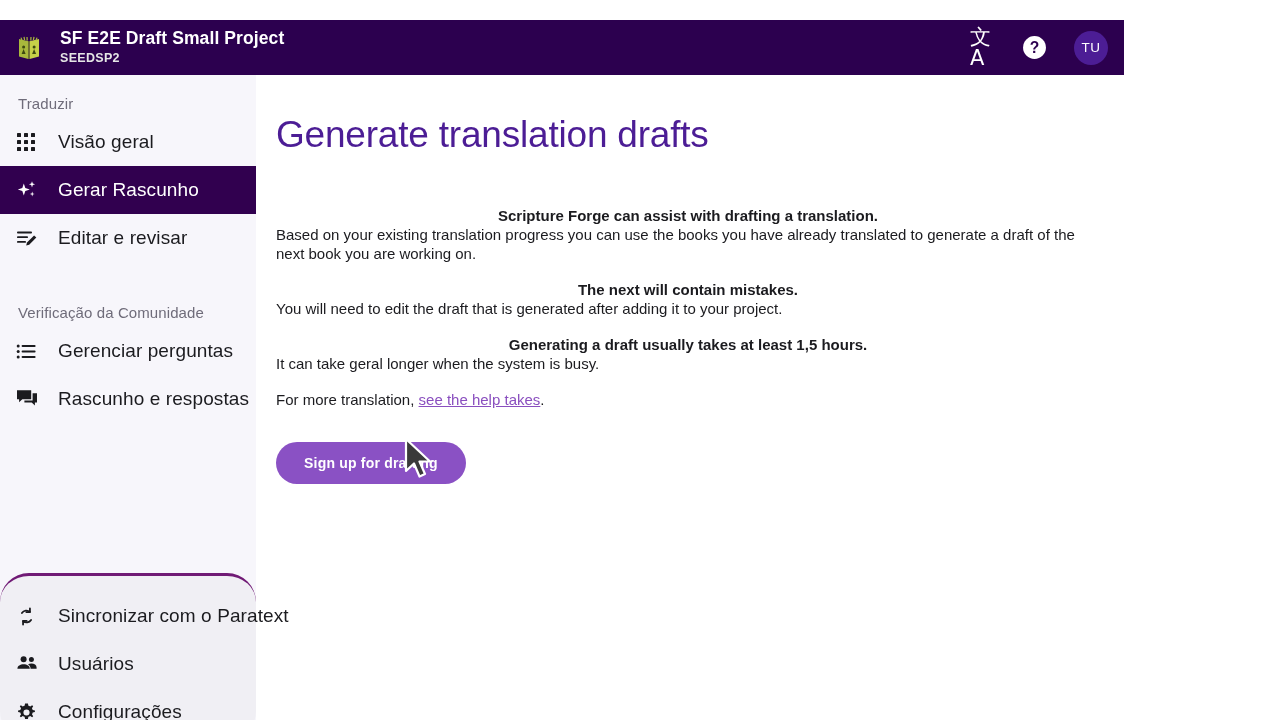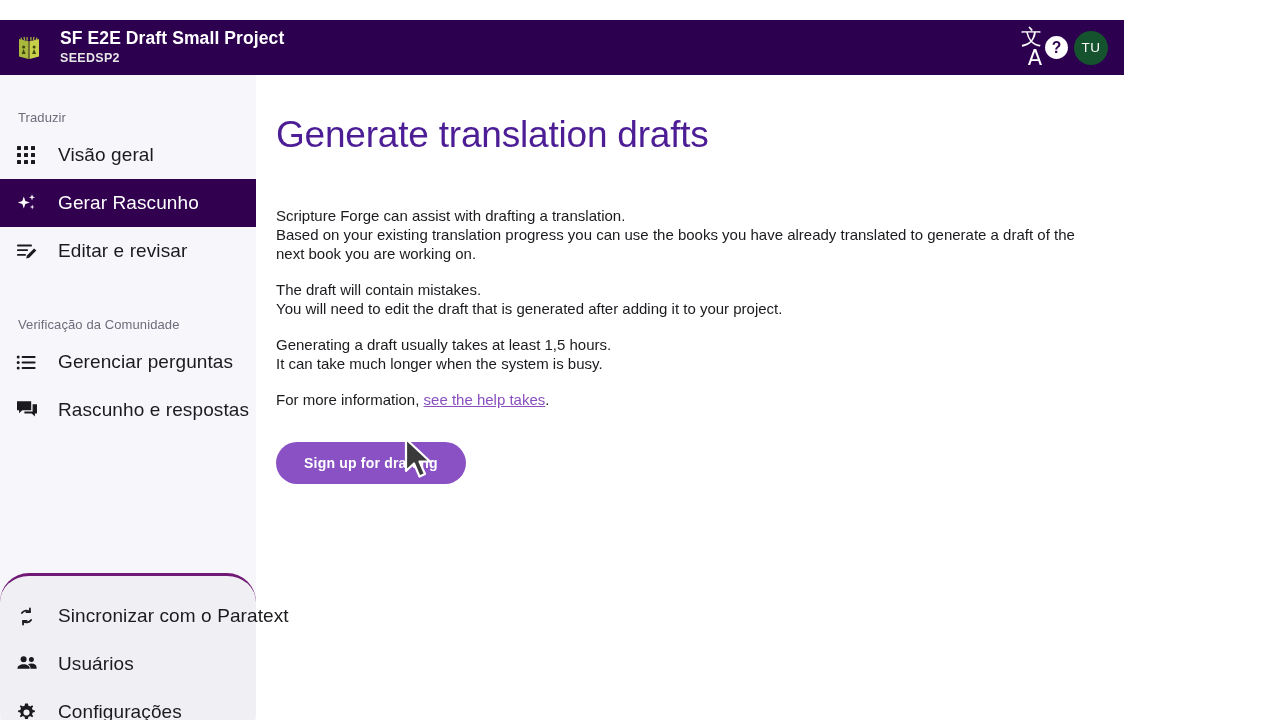--- a/index.html
+++ b/index.html
@@ -58,40 +58,40 @@
     font-weight: bold;
     margin-top: 4px;
     letter-spacing: 0.3px;
   }
 
   .header-spacer { flex: 1 1 auto; }
 
   .header-actions {
     display: flex;
     align-items: center;
-    text-align: right;
+    gap: 22px;
   }
   .hdr-icon-btn {
     width: 28px; height: 28px;
     display: flex; align-items: center; justify-content: center;
     color: #ffffff;
     cursor: pointer;
     background: none; border: none;
   }
   .translate-glyph {
     font-family: "DejaVu Sans", sans-serif;
     font-size: 21px;
     color: #ffffff;
     line-height: 1;
   }
   .help-icon svg { display:block; }
   .avatar {
     width: 34px; height: 34px;
     border-radius: 50%;
-    background: #14532d;
+    background: #4c1d95;
     color: #ffffff;
     font-size: 13.5px;
     display: flex;
     align-items: center;
     justify-content: center;
     letter-spacing: 0.5px;
     cursor: pointer;
     margin-left: 4px;
   }
 
@@ -114,23 +114,23 @@
   .sidebar-top { flex: 1 1 auto; overflow: hidden; }
   .sidebar-bottom {
     background: #F0EFF4;
     border-top: 3px solid #701a75;
     padding-top: 16px;
     padding-bottom: 4px;
     border-radius: 29px;
   }
 
   .nav-section-label {
-    font-size: 13px;
+    font-size: 15px;
     color: #6F6C7A;
-    padding: 35px 0 6px 18px;
+    padding: 20px 0 6px 18px;
     letter-spacing: 0.1px;
   }
 
   .nav-item {
     height: 48px;
     display: flex;
     align-items: center;
     padding-left: 16px;
     cursor: pointer;
     color: #1b1b1f;
@@ -168,21 +168,21 @@
     letter-spacing: -0.2px;
     line-height: 1.1;
   }
   .content-block { margin-top: 50px; max-width: 980px; }
   .para { margin-bottom: 17px; color: #1b1b1f; }
   .para p {
     font-size: 15px;
     line-height: 19px;
     color: #1b1b1f;
   }
-  .para p.strong { font-weight: normal; }
+  .para p.strong { font-weight: bold; text-align: center; }
   .link {
     color: #8A4FBF;
     text-decoration: underline;
     cursor: pointer;
   }
   .cta-row { margin-top: 33px; }
   .cta-button {
     background: #8A51C4;
     color: #ffffff;
     font-size: 14px;
@@ -366,31 +366,31 @@
       <h1 class="page-title">Generate translation drafts</h1>
 
       <div class="content-block">
 
         <div class="para">
           <p class="strong">Scripture Forge can assist with drafting a translation.</p>
           <p>Based on your existing translation progress you can use the books you have already translated to generate a draft of the next book you are working on.</p>
         </div>
 
         <div class="para">
-          <p class="strong">The draft will contain mistakes.</p>
+          <p class="strong">The next will contain mistakes.</p>
           <p>You will need to edit the draft that is generated after adding it to your project.</p>
         </div>
 
         <div class="para">
           <p class="strong">Generating a draft usually takes at least 1,5 hours.</p>
-          <p>It can take much longer when the system is busy.</p>
+          <p>It can take geral longer when the system is busy.</p>
         </div>
 
         <div class="para">
-          <p><span>For more information, </span><a class="link">see the help takes</a><span>.</span></p>
+          <p><span>For more translation, </span><a class="link">see the help takes</a><span>.</span></p>
         </div>
 
         <div class="cta-row">
           <button class="cta-button">Sign up for drafting</button>
         </div>
       </div>
     </main>
   </div>
 
   <div class="cursor">

